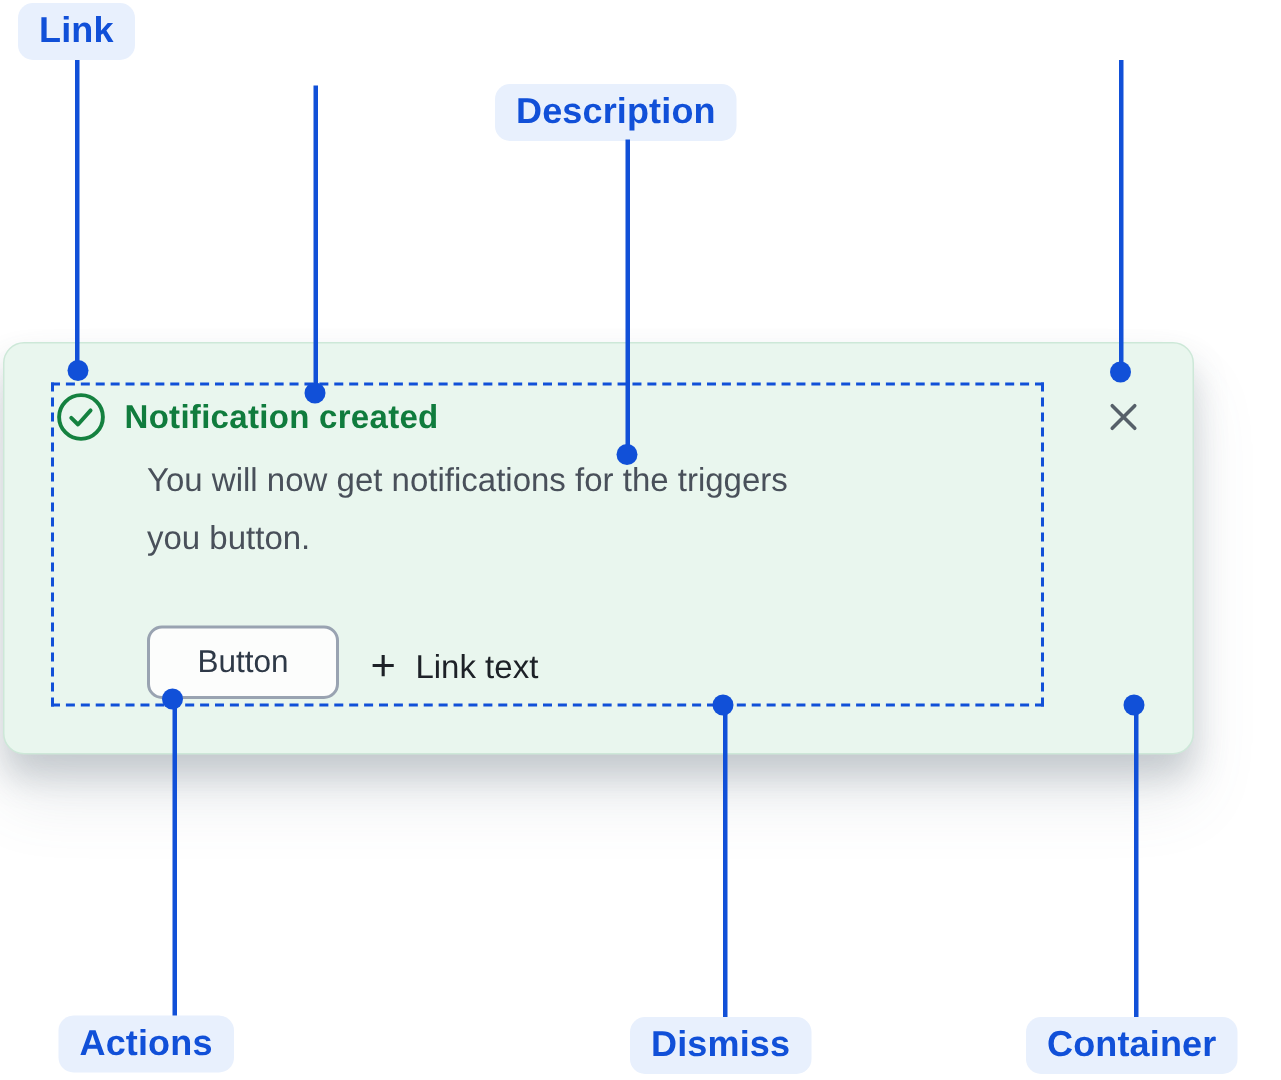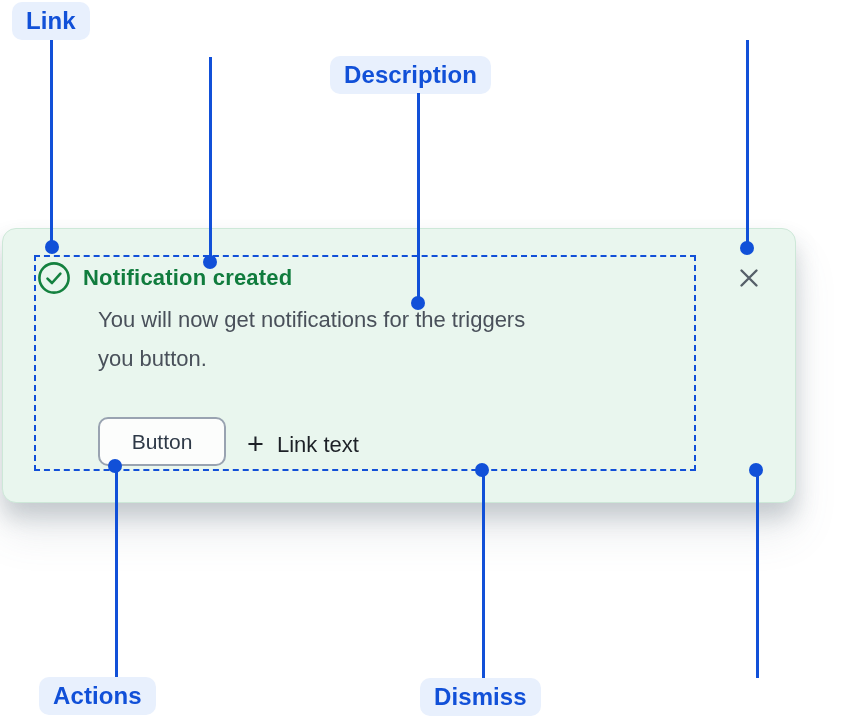--- a/index.html
+++ b/index.html
@@ -121,14 +121,15 @@
   <div class="cdot" style="left:411px;top:296px"></div>
   <div class="cdot" style="left:740px;top:241px"></div>
   <div class="cdot" style="left:108px;top:459px"></div>
   <div class="cdot" style="left:475px;top:463px"></div>
   <div class="cdot" style="left:749px;top:463px"></div>
 
   <div class="pill" style="left:12px;top:2px">Link</div>
   <div class="pill" style="left:330px;top:56px">Description</div>
   <div class="pill" style="left:39px;top:677px">Actions</div>
   <div class="pill" style="left:420px;top:678px">Dismiss</div>
+  <div class="pill" style="left:684px;top:678px">Container</div>
 
 </div>
 
 </body></html>

